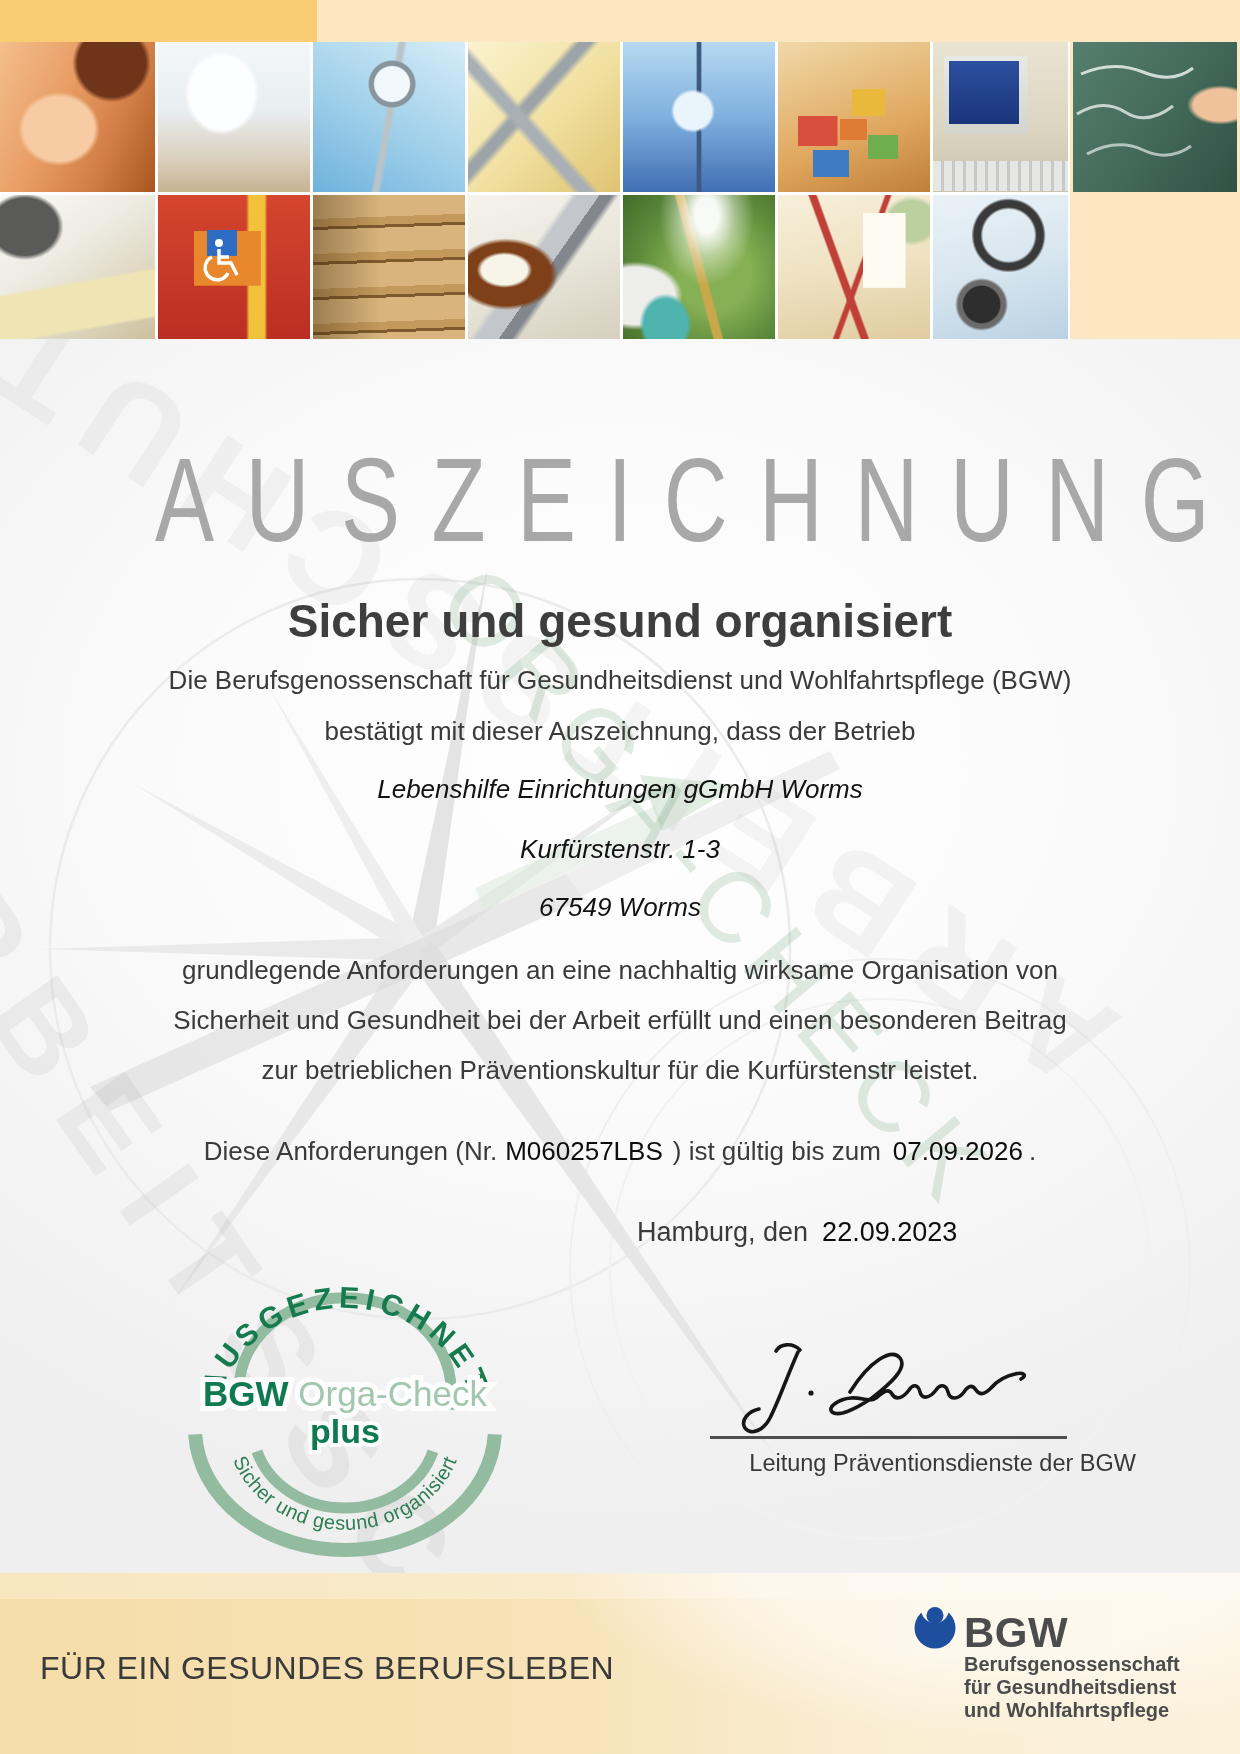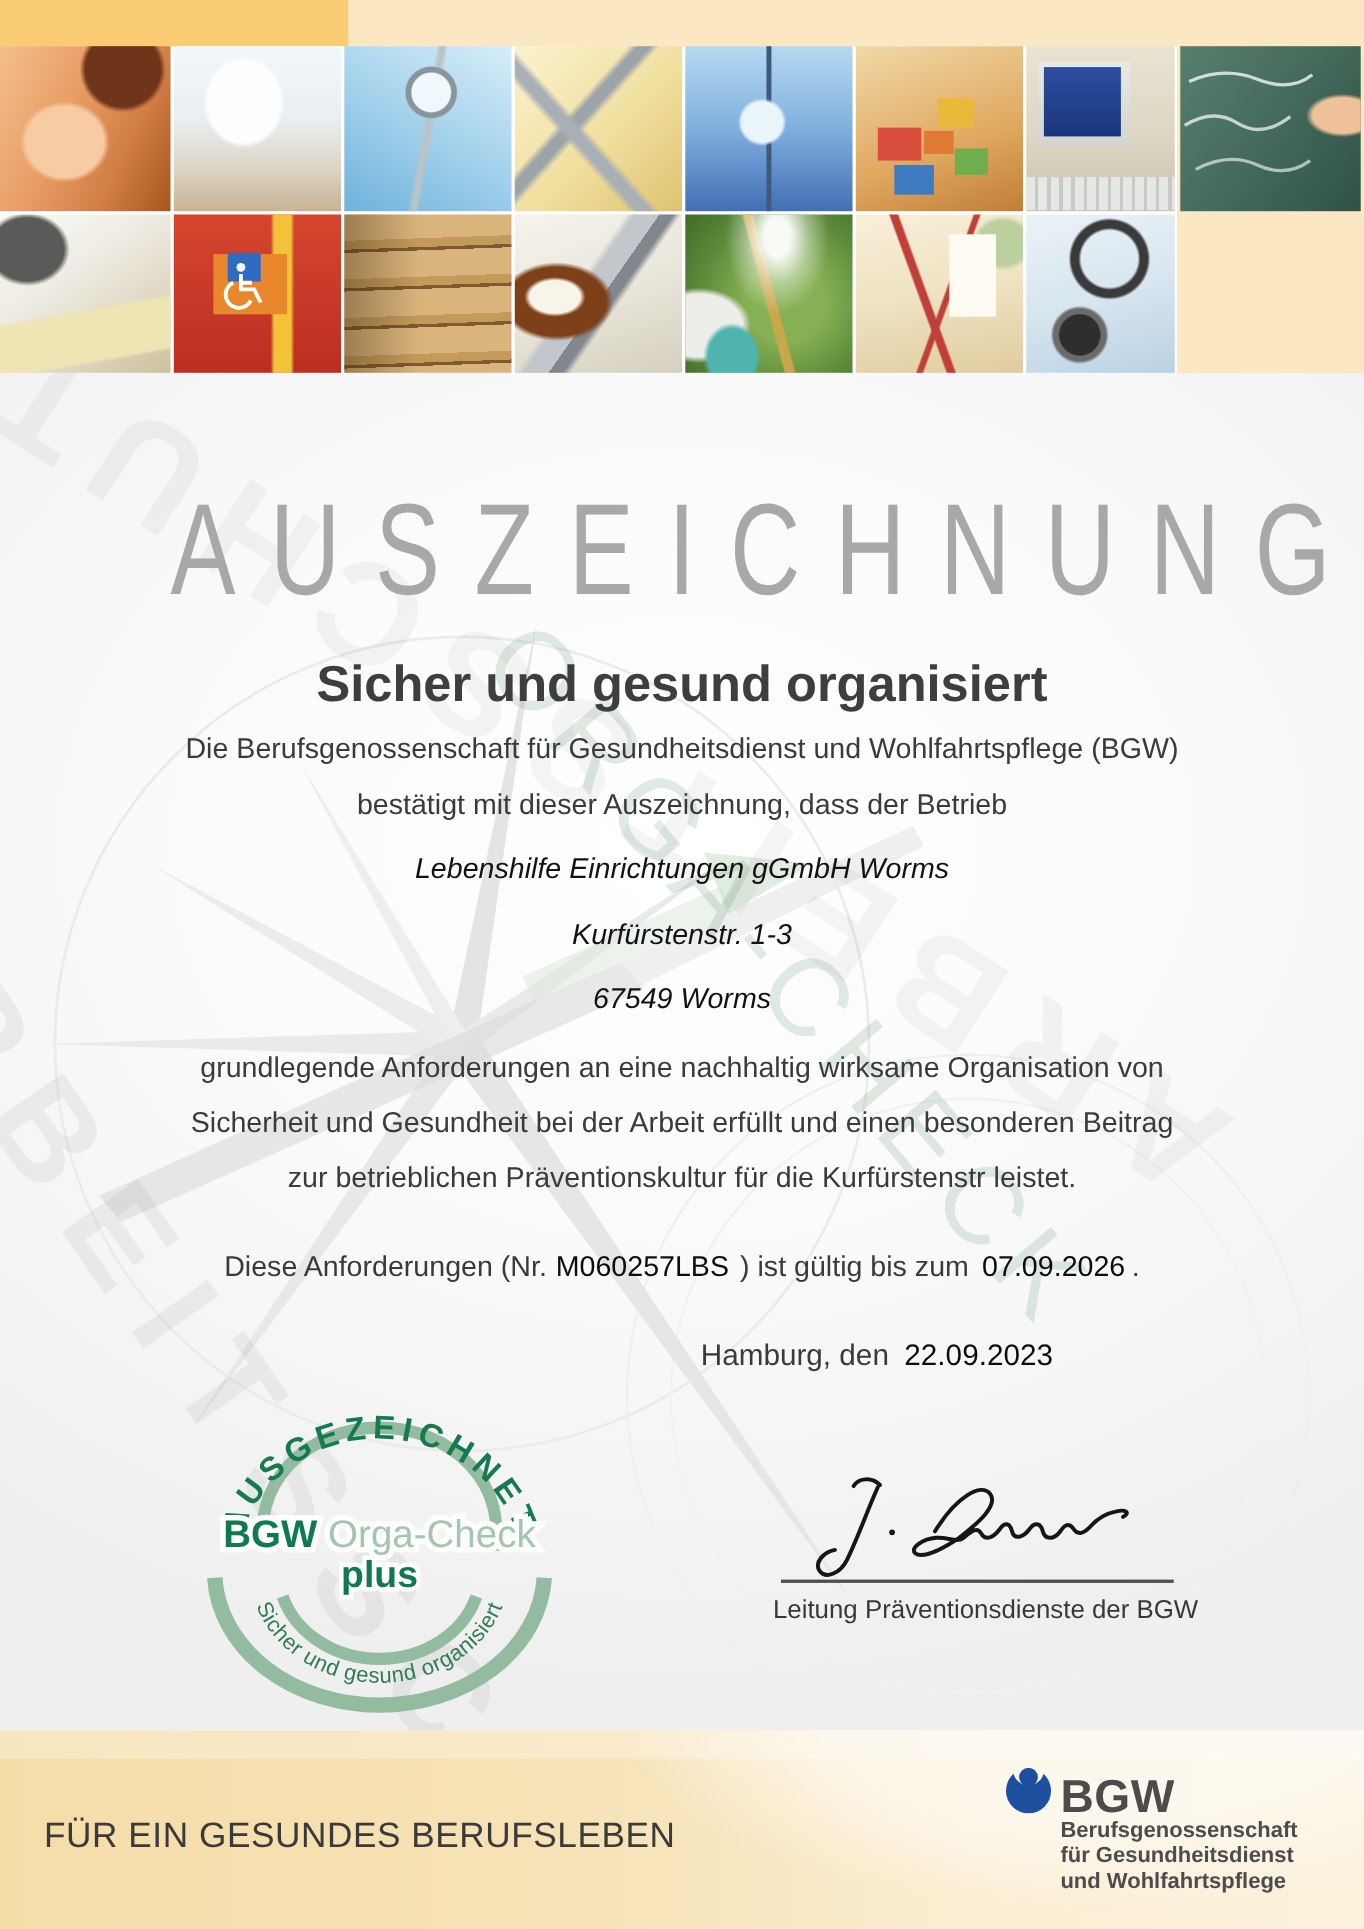--- a/index.html
+++ b/index.html
@@ -101,21 +101,21 @@
          letter-spacing:42px;color:#A8A8A8;transform:scaleX(.75);transform-origin:50% 50%;white-space:nowrap;}
   .subtitle{top:594px;left:0;width:1240px;text-align:center;font-size:46px;font-weight:bold;color:#3E3E3E;}
   .v-num{color:#0D0D0D;margin:0 10px 0 8px;}
   .v-date{color:#0D0D0D;margin-left:12px;}
   .v-dot{margin-left:6px;}
   .hamburg{position:absolute;left:637px;top:1217px;font-size:27px;color:#3A3A3A;}
   .h-date{color:#0D0D0D;margin-left:14px;}
 
   .sig-svg{left:722px;top:1340px;}
   .sig-rule{left:710px;top:1436px;width:357px;height:3px;background:#4F4F4F;}
-  .sig-role{position:absolute;left:656px;top:1450px;width:480px;text-align:center;
+  .sig-role{position:absolute;left:656px;top:1450px;width:480px;text-align:right;
             font-size:23.5px;color:#383838;}
   .seal-svg{left:175px;top:1280px;}
 
   
   .footer{left:0;top:1573px;width:1240px;height:181px;
     background:radial-gradient(ellipse 620px 260px at 80% -10%,rgba(255,255,255,.55) 0 40%,rgba(255,255,255,0) 70%),
                linear-gradient(90deg,#F5DDA8 0%,#F7E3B8 45%,#FAEED3 72%,#FBF2DC 100%);}
   .footer:before{content:"";position:absolute;left:0;top:0;width:100%;height:26px;
                  background:rgba(255,255,255,.28);}
   .slogan{left:40px;top:1650px;font-size:32px;color:#3A3A3A;letter-spacing:.5px;}

